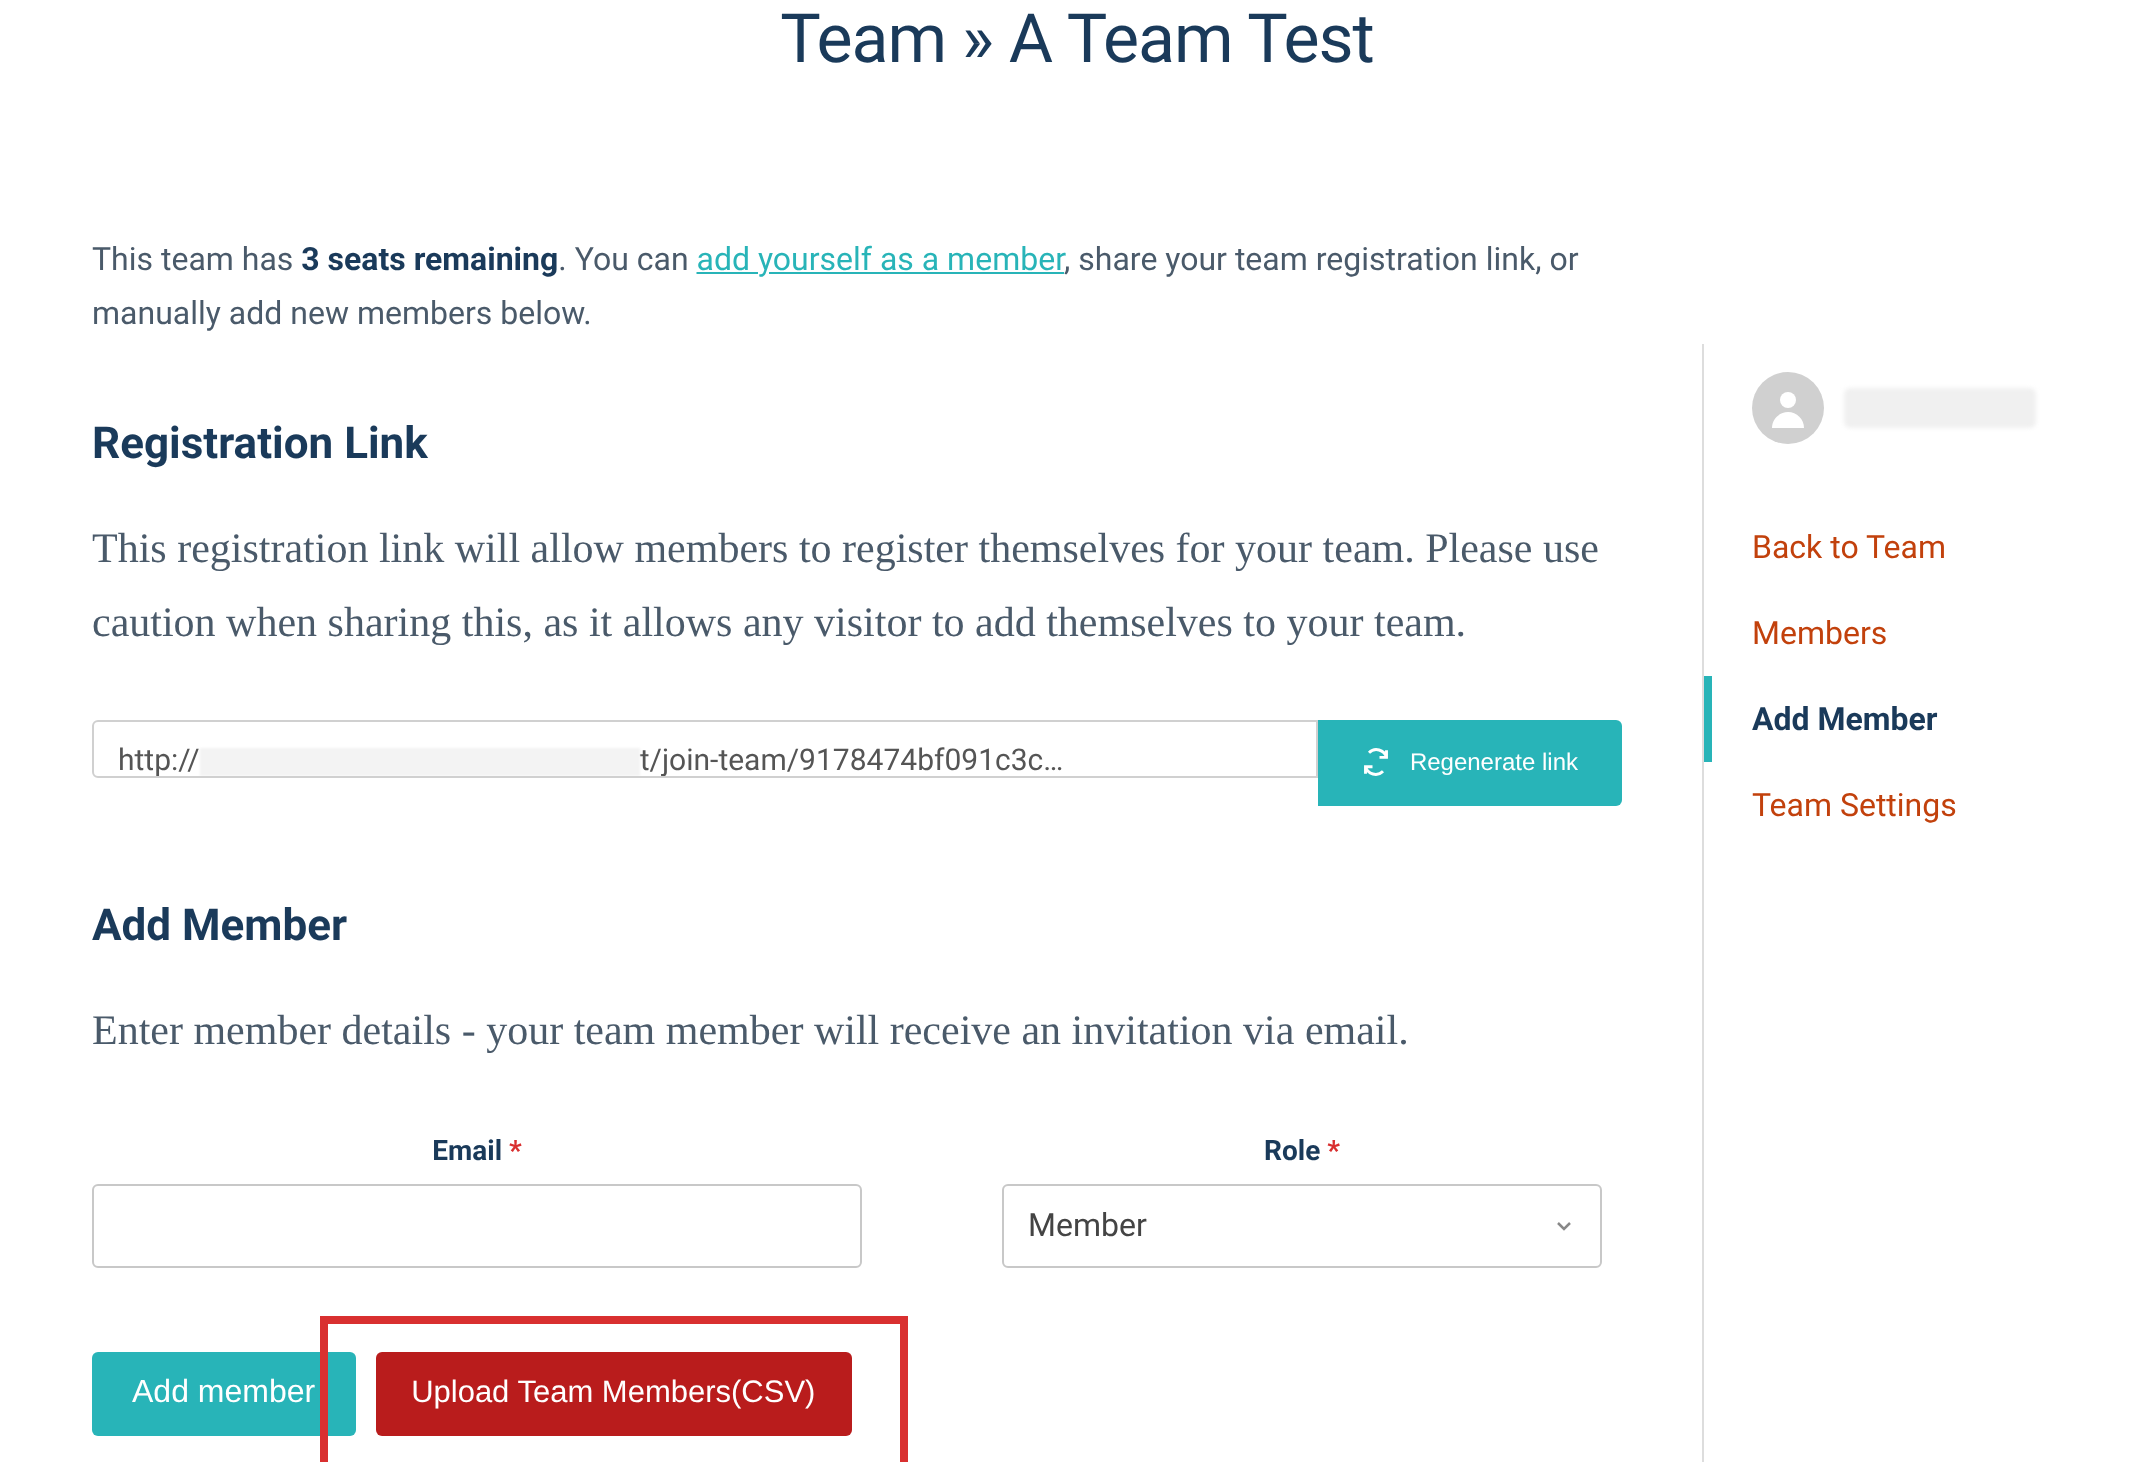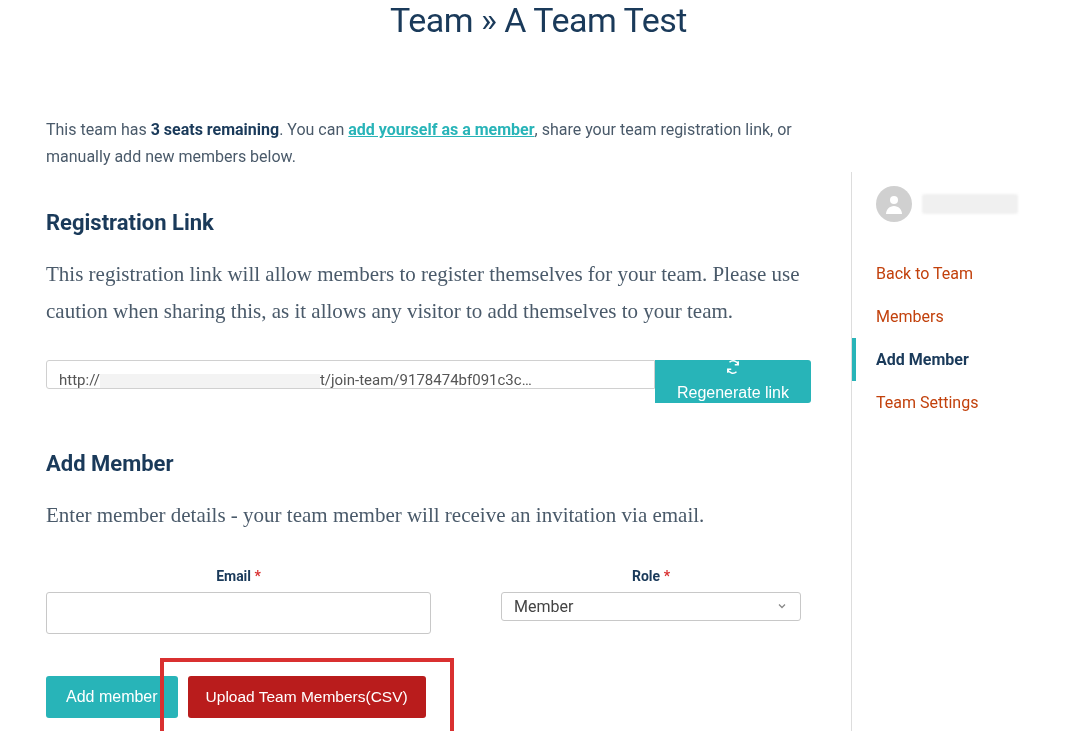--- a/index.html
+++ b/index.html
@@ -33,21 +33,21 @@
     margin: 0 0 60px 0;
     letter-spacing: -0.5px;
   }
   .intro {
     color: #4a5a6a;
     font-size: 16px;
     line-height: 1.7;
     margin-bottom: 40px;
   }
   .intro .bold { font-weight: 700; color: #1a3a5a; }
-  .intro .link { color: #28b4b8; font-weight: 700; text-decoration: underline; cursor: pointer; }
+  .intro .link { color: #28b4b8; font-weight: 400; text-decoration: underline; cursor: pointer; }
   h2.section-title {
     font-size: 22px;
     font-weight: 700;
     color: #1a3a5a;
     margin: 0 0 18px 0;
   }
   .section-desc {
     color: #4a5a6a;
     font-size: 21px;
     line-height: 1.75;
@@ -68,28 +68,27 @@
     height: 29px;
     text-overflow: ellipsis;
     white-space: nowrap;
     overflow: hidden;
   }
   .btn-regen {
     background: #28b4b8;
     color: #fff;
     border: none;
     padding: 0 22px;
-    font-size: 16px;
+    font-size: 12px;
     cursor: pointer;
     border-radius: 0 3px 3px 0;
     display: flex;
     align-items: center;
     gap: 10px;
     height: 43px;
-    flex-direction: column;
   }
   .refresh-icon { width: 14px; height: 14px; }
   .form-row {
     display: flex;
     gap: 70px;
     margin-top: 34px;
   }
   .form-col { flex: 0 0 auto; }
   .form-label {
     font-size: 14px;
@@ -103,21 +102,21 @@
   .text-input {
     width: 385px;
     height: 42px;
     border: 1px solid #c8c8c8;
     border-radius: 3px;
     padding: 8px 10px;
     font-size: 15px;
   }
   .select-wrap {
     width: 300px;
-    height: 29px;
+    height: 42px;
     border: 1px solid #c8c8c8;
     border-radius: 3px;
     padding: 8px 12px;
     font-size: 16px;
     color: #444;
     display: flex;
     align-items: center;
     justify-content: space-between;
     cursor: pointer;
   }

